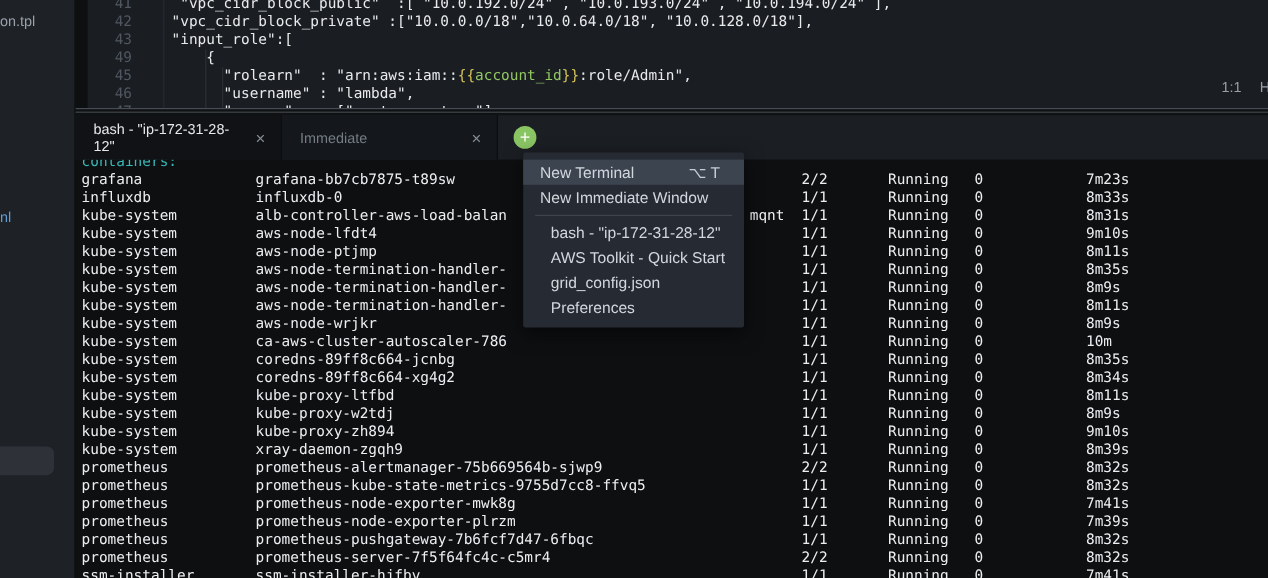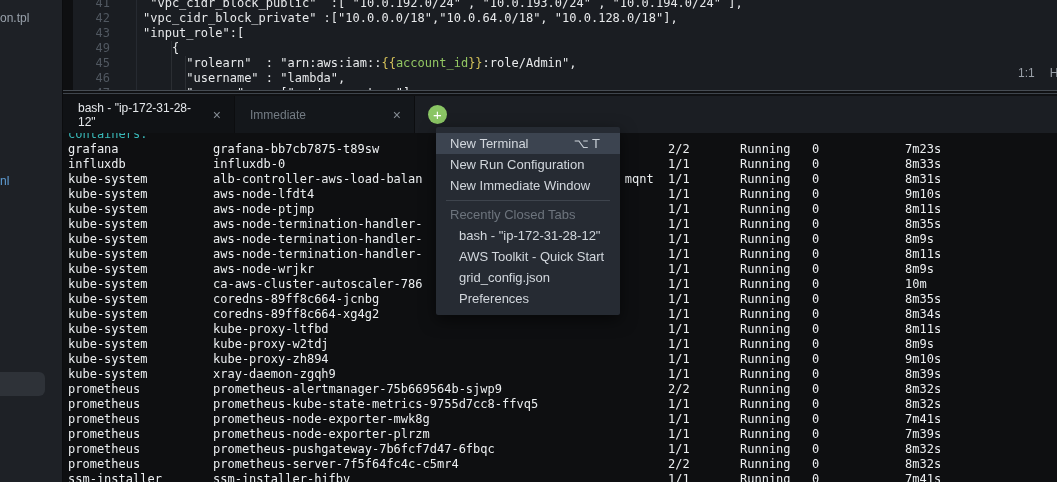--- a/index.html
+++ b/index.html
@@ -149,23 +149,21 @@
           <span class="tab-close">×</span>
         </div>
       </div>
     <button class="plus-btn">
       <span>+</span>
     </button>
   </div>
 
   <div class="menu" id="menu">
       <div class="m-item hl"><span>New Terminal</span><span class="m-sc">⌥ T</span></div>
-      <div class="m-item"><span>New Run Configuration</span></div>
       <div class="m-item"><span>New Immediate Window</span></div>
       <div class="m-div"></div>
-      <div class="m-head">Recently Closed Tabs</div>
       <div class="m-item indent"><span>bash - "ip-172-31-28-12"</span></div>
       <div class="m-item indent"><span>AWS Toolkit - Quick Start</span></div>
       <div class="m-item indent"><span>grid_config.json</span></div>
       <div class="m-item indent"><span>Preferences</span></div>
     </div>
 
 </div>
 
 </body></html>

